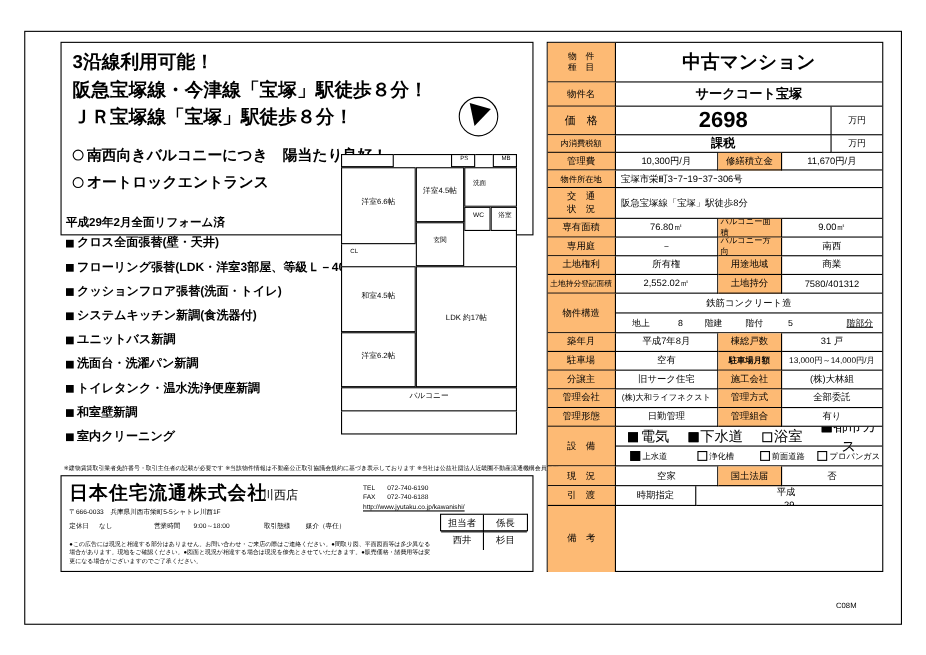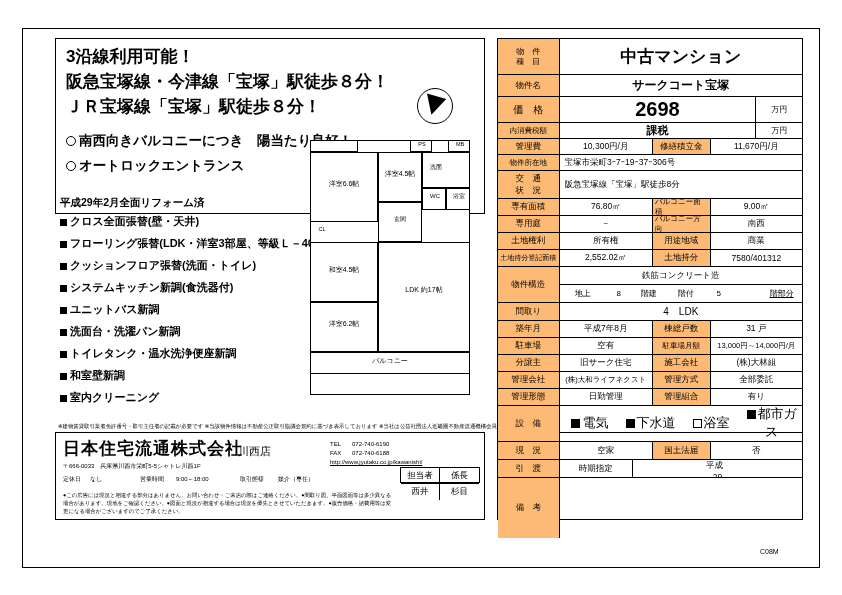--- a/index.html
+++ b/index.html
@@ -210,36 +210,32 @@
           <span style="width:46px;text-align:center;">地上</span>
           <span style="width:26px;text-align:center;">8</span>
           <span style="width:34px;text-align:center;">階建</span>
           <span style="width:40px;text-align:center;">階付</span>
           <span style="width:26px;text-align:center;">5</span>
           <span style="width:62px;text-align:right;text-decoration:underline;">階部分</span>
         </div>
       </div>
     </div>
 
-    <div class="row" style="height:18px;">
-      <div class="cell lbl" style="width:62px;">間取り</div>
-      <div class="cell last" style="width:244px;font-size:10px;">4　LDK</div>
-    </div>
 
     <div class="row" style="height:17px;">
       <div class="cell lbl" style="width:62px;">築年月</div>
       <div class="cell" style="width:94px;">平成7年8月</div>
       <div class="cell lbl" style="width:58px;font-family:Liberation Serif, serif;">棟総戸数</div>
       <div class="cell last" style="width:92px;">31 戸</div>
     </div>
 
     <div class="row" style="height:17px;">
       <div class="cell lbl" style="width:62px;">駐車場</div>
       <div class="cell" style="width:94px;">空有</div>
-      <div class="cell lbl" style="width:58px;font-size:7.5px;">駐車場月額</div>
+      <div class="cell lbl" style="width:58px;font-size:7.5px;font-weight:bold;">駐車場月額</div>
       <div class="cell last" style="width:92px;font-size:7.5px;">13,000円～14,000円/月</div>
     </div>
 
     <div class="row" style="height:17px;">
       <div class="cell lbl" style="width:62px;">分譲主</div>
       <div class="cell" style="width:94px;">旧サーク住宅</div>
       <div class="cell lbl" style="width:58px;">施工会社</div>
       <div class="cell last" style="width:92px;">(株)大林組</div>
     </div>
 
@@ -258,20 +254,26 @@
     </div>
 
     <div class="row" style="height:36px;">
       <div class="cell lbl" style="width:62px;">設　備</div>
       <div class="cell last" style="width:244px;padding:0;flex-direction:column;">
         <div style="height:18px;width:100%;display:flex;align-items:center;border-bottom:1px solid #000;box-sizing:border-box;font-size:13px;">
           <span style="width:61px;text-align:center;"><span class="chk on"></span><span>電気</span></span>
           <span style="width:61px;text-align:center;"><span class="chk on"></span><span>下水道</span></span>
           <span style="width:61px;text-align:center;"><span class="chk"></span><span>浴室</span></span>
           <span style="width:61px;text-align:center;"><span class="chk on"></span><span>都市ガス</span></span>
+        </div>
+        <div style="height:17px;width:100%;display:flex;align-items:center;font-size:7.5px;box-sizing:border-box;">
+          <span style="width:61px;text-align:center;"><span class="chk on"></span><span>上水道</span></span>
+          <span style="width:61px;text-align:center;"><span class="chk"></span><span>浄化槽</span></span>
+          <span style="width:61px;text-align:center;"><span class="chk"></span><span>前面道路</span></span>
+          <span style="width:61px;text-align:center;"><span class="chk"></span><span>プロパンガス</span></span>
         </div>
       </div>
     </div>
 
     <div class="row" style="height:18px;">
       <div class="cell lbl" style="width:62px;">現　況</div>
       <div class="cell" style="width:94px;">空家</div>
       <div class="cell lbl" style="width:58px;">国土法届</div>
       <div class="cell last" style="width:92px;">否</div>
     </div>

